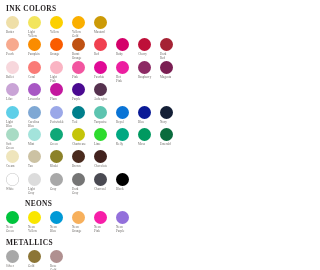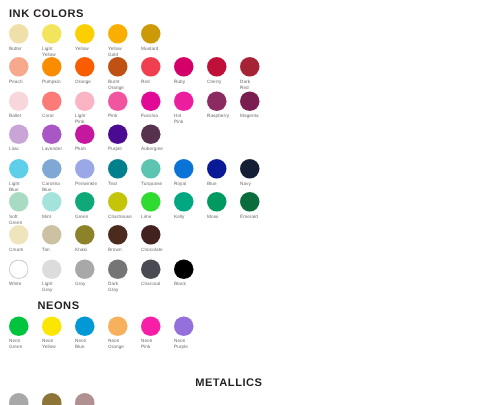--- a/index.html
+++ b/index.html
@@ -13,32 +13,33 @@
     overflow: hidden;
     font-family: "Liberation Sans", sans-serif;
     color: #231f20;
   }
   .page {
     width: 180px;
     height: 212px;
     box-sizing: border-box;
     padding: 4px 5px 0 6px;
     position: relative;
+    font-family: Liberation Serif, serif;
   }
   .section-title {
     font-size: 7.4px;
     font-weight: bold;
     letter-spacing: 0.35px;
     color: #231f20;
     margin: 0 0 3px 0;
     line-height: 9px;
     text-transform: uppercase;
   }
   .section-title.neons { margin-top: 4px; padding-left: 19px; }
-  .section-title.metallics { margin-top: 16px; text-align: right; }
+  .section-title.metallics { margin-top: 4px; }
 
   .row {
     display: flex;
     flex-direction: row;
     align-items: flex-start;
     margin-bottom: 0px;
   }
   .cell {
     width: 22px;
     min-width: 22px;

